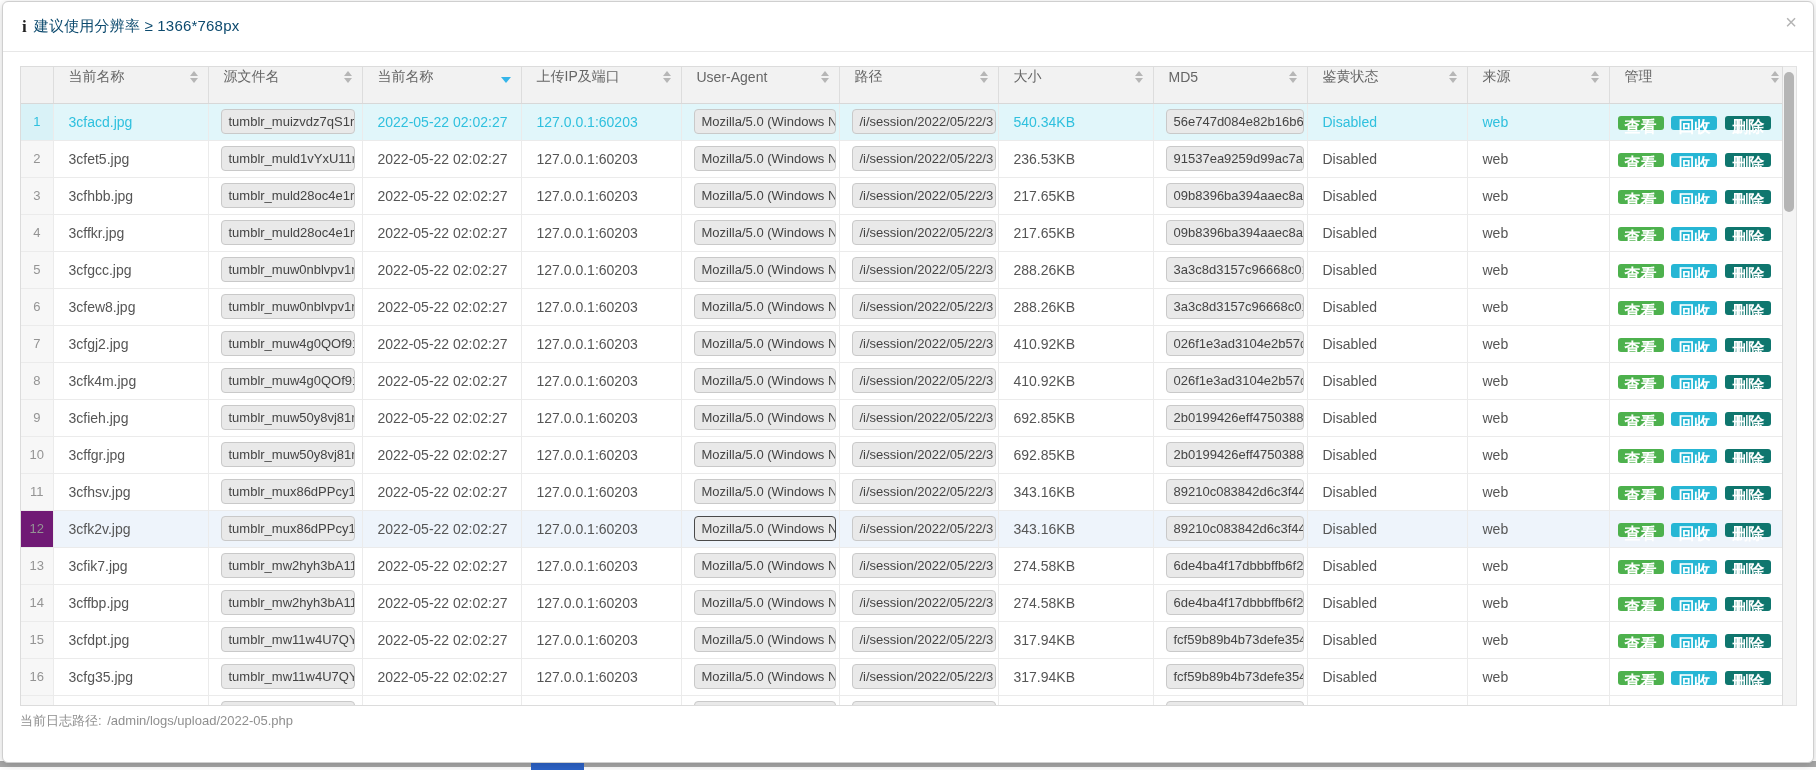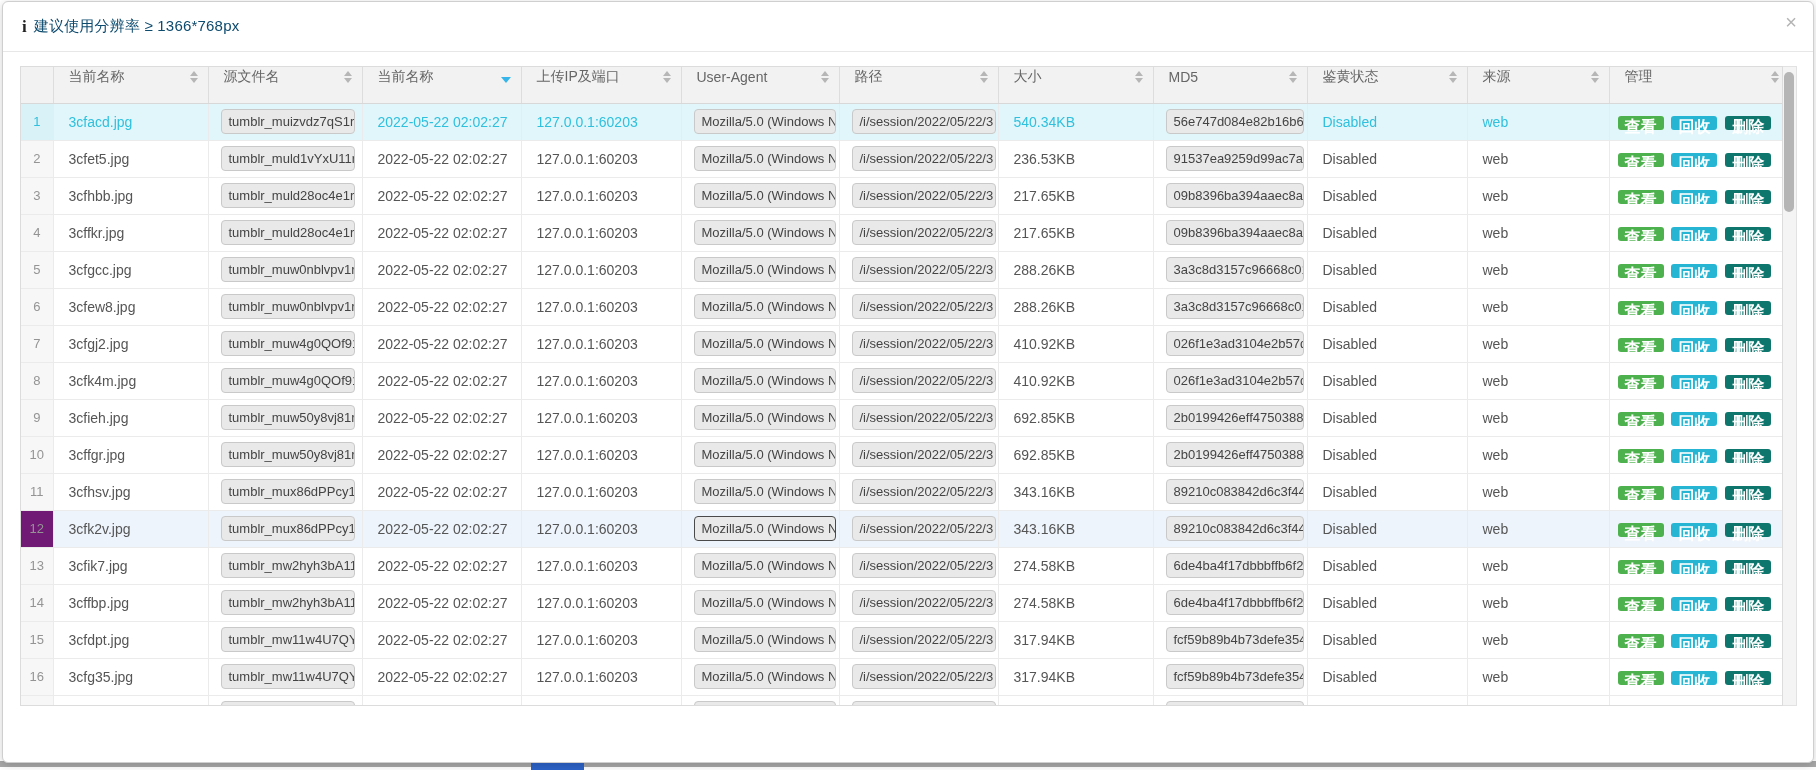--- a/index.html
+++ b/index.html
@@ -522,14 +522,18 @@
     </td>
   </tr>
             </tbody>
         </table>
       </div>
       <div class="vscroll">
         <div class="vthumb"></div>
       </div>
     </div>
 
+    <div class="footer-line">
+      <span>当前日志路径:</span>
+      <span>/admin/logs/upload/2022-05.php</span>
+    </div>
   </div>
 </div>
 
 </body></html>

